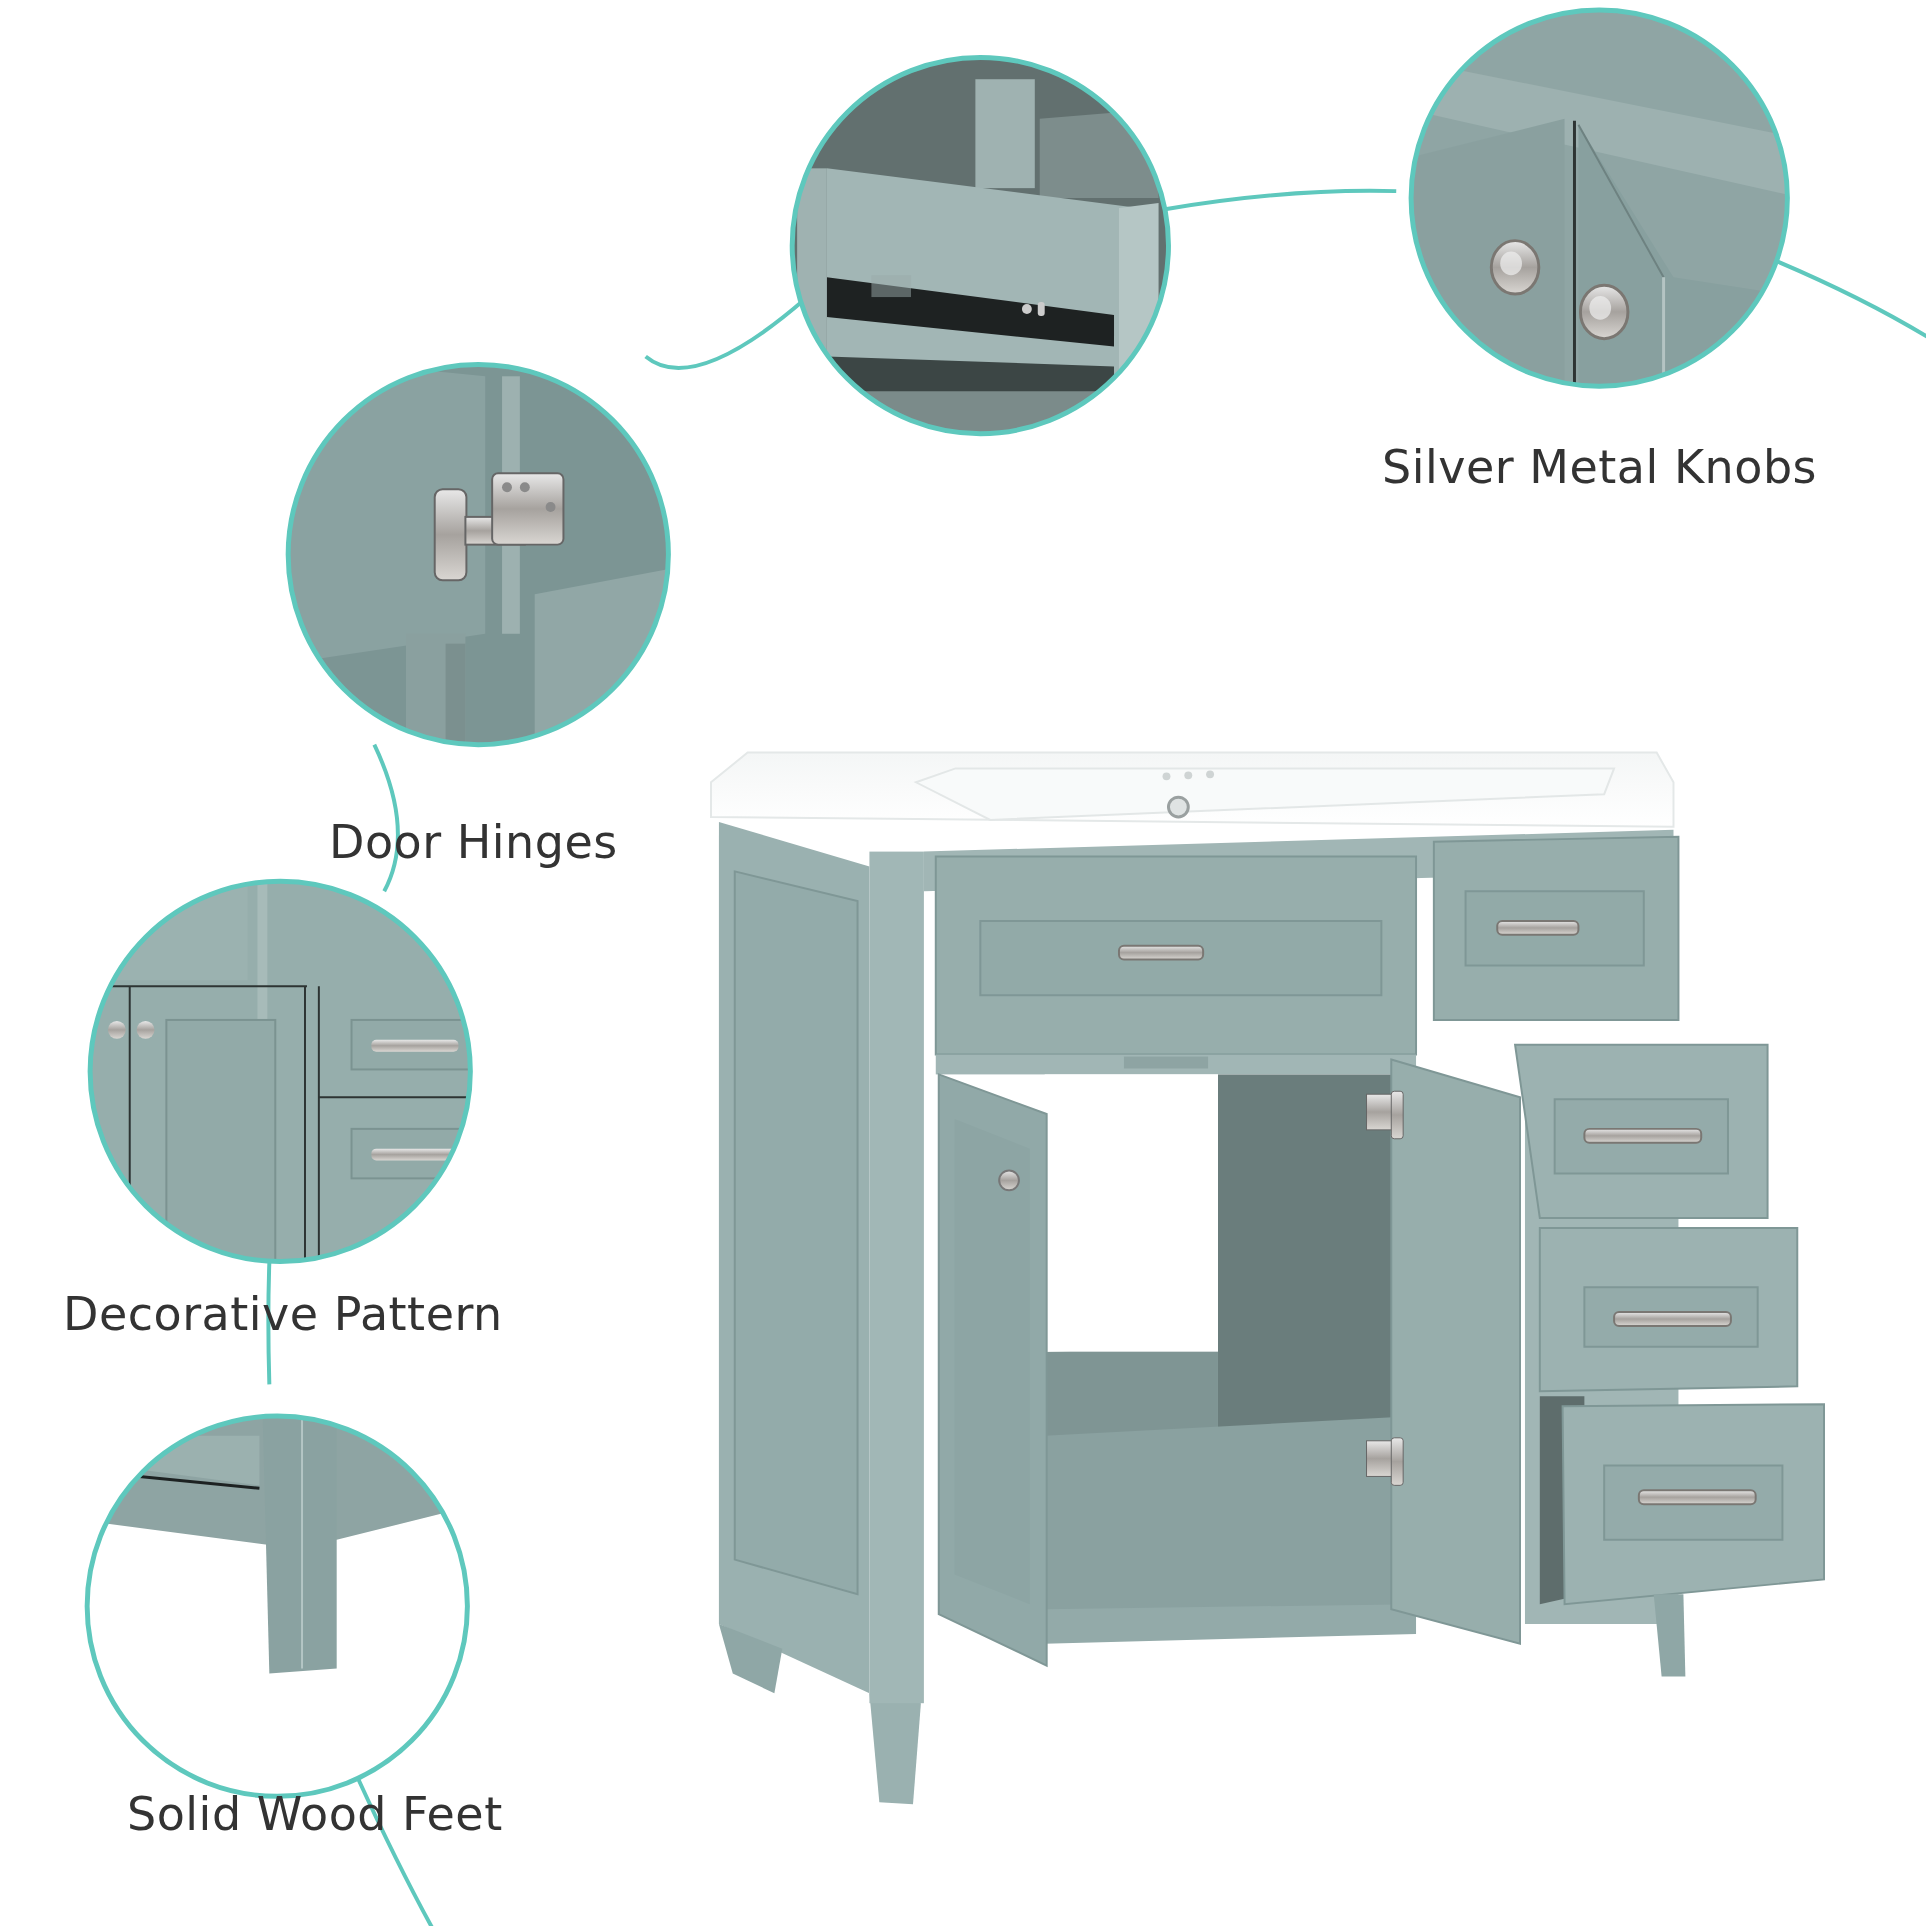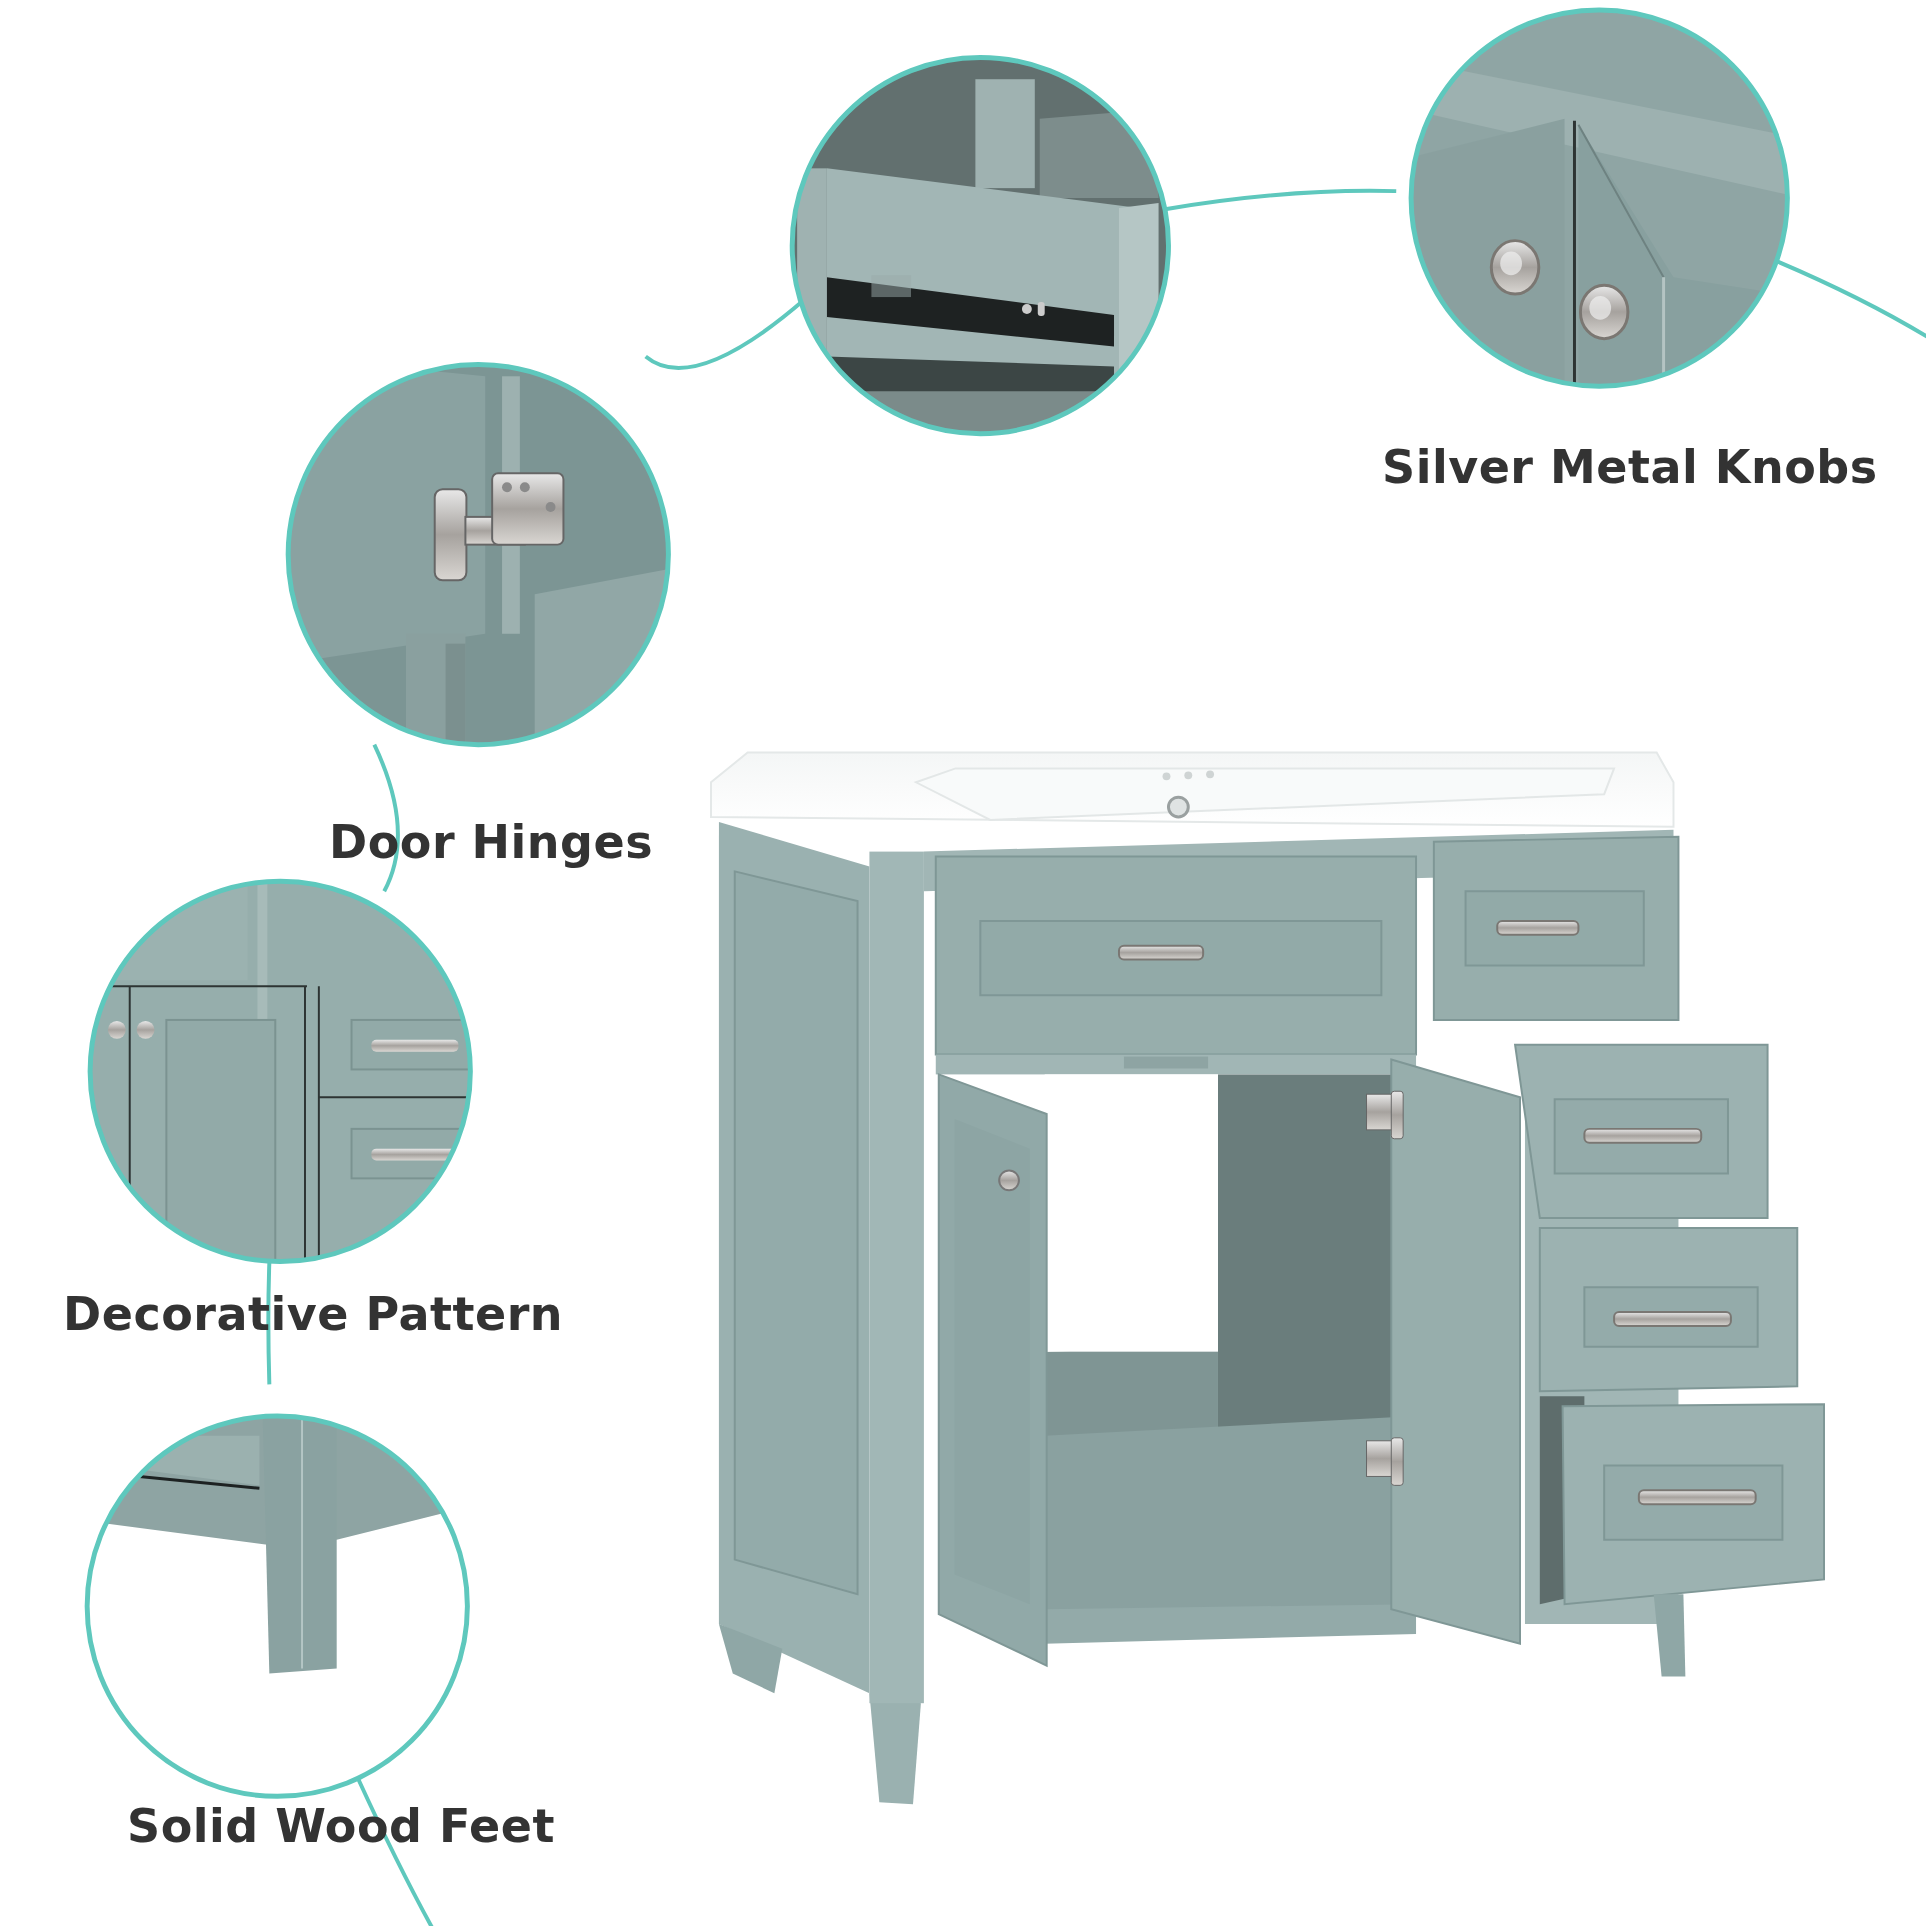--- a/index.html
+++ b/index.html
@@ -1,20 +1,20 @@
 <!DOCTYPE html>
 <html><head>
 <meta charset="utf-8">
 <style>
   html, body { margin: 0; padding: 0; background: #ffffff; }
   body { width: 1927px; height: 1927px; position: relative; overflow: hidden;
          font-family: "DejaVu Sans", "Liberation Sans", sans-serif; }
   .canvas { position: absolute; left: 0; top: 0; width: 1927px; height: 1927px; }
   .label { position: absolute; color: #333333; font-size: 46px; white-space: nowrap;
-           letter-spacing: 0.5px; font-weight: 700; text-align: right; }
+           letter-spacing: 0.5px; font-weight: 400; text-align: right; }
 </style>
 </head>
 <body>
 
 <div class="canvas">
 <svg width="1927" height="1927" viewBox="0 0 1946 1946" xmlns="http://www.w3.org/2000/svg">
   <defs>
     <clipPath id="c-slides">
           <circle cx="990" cy="248" r="190"></circle>
         </clipPath>
@@ -207,15 +207,15 @@
     </g>
 
     <polygon points="1670,1610 1700,1610 1702,1693 1678,1693" fill="#8fa7a6"></polygon>
   </g>
 </svg>
 
 
 <div class="label" style="left:1382px; top:440px;">Silver Metal Knobs</div>
 <div class="label" style="left:329px; top:775px;margin-top:40px;">Door Hinges</div>
 <div class="label" style="left:63px; top:1287px;">Decorative Pattern</div>
-<div class="label" style="left:127px; top:1787px;margin-top:12px;">Solid Wood Feet</div>
+<div class="label" style="left:127px; top:1787px;">Solid Wood Feet</div>
 </div>
 
 
 </body></html>

